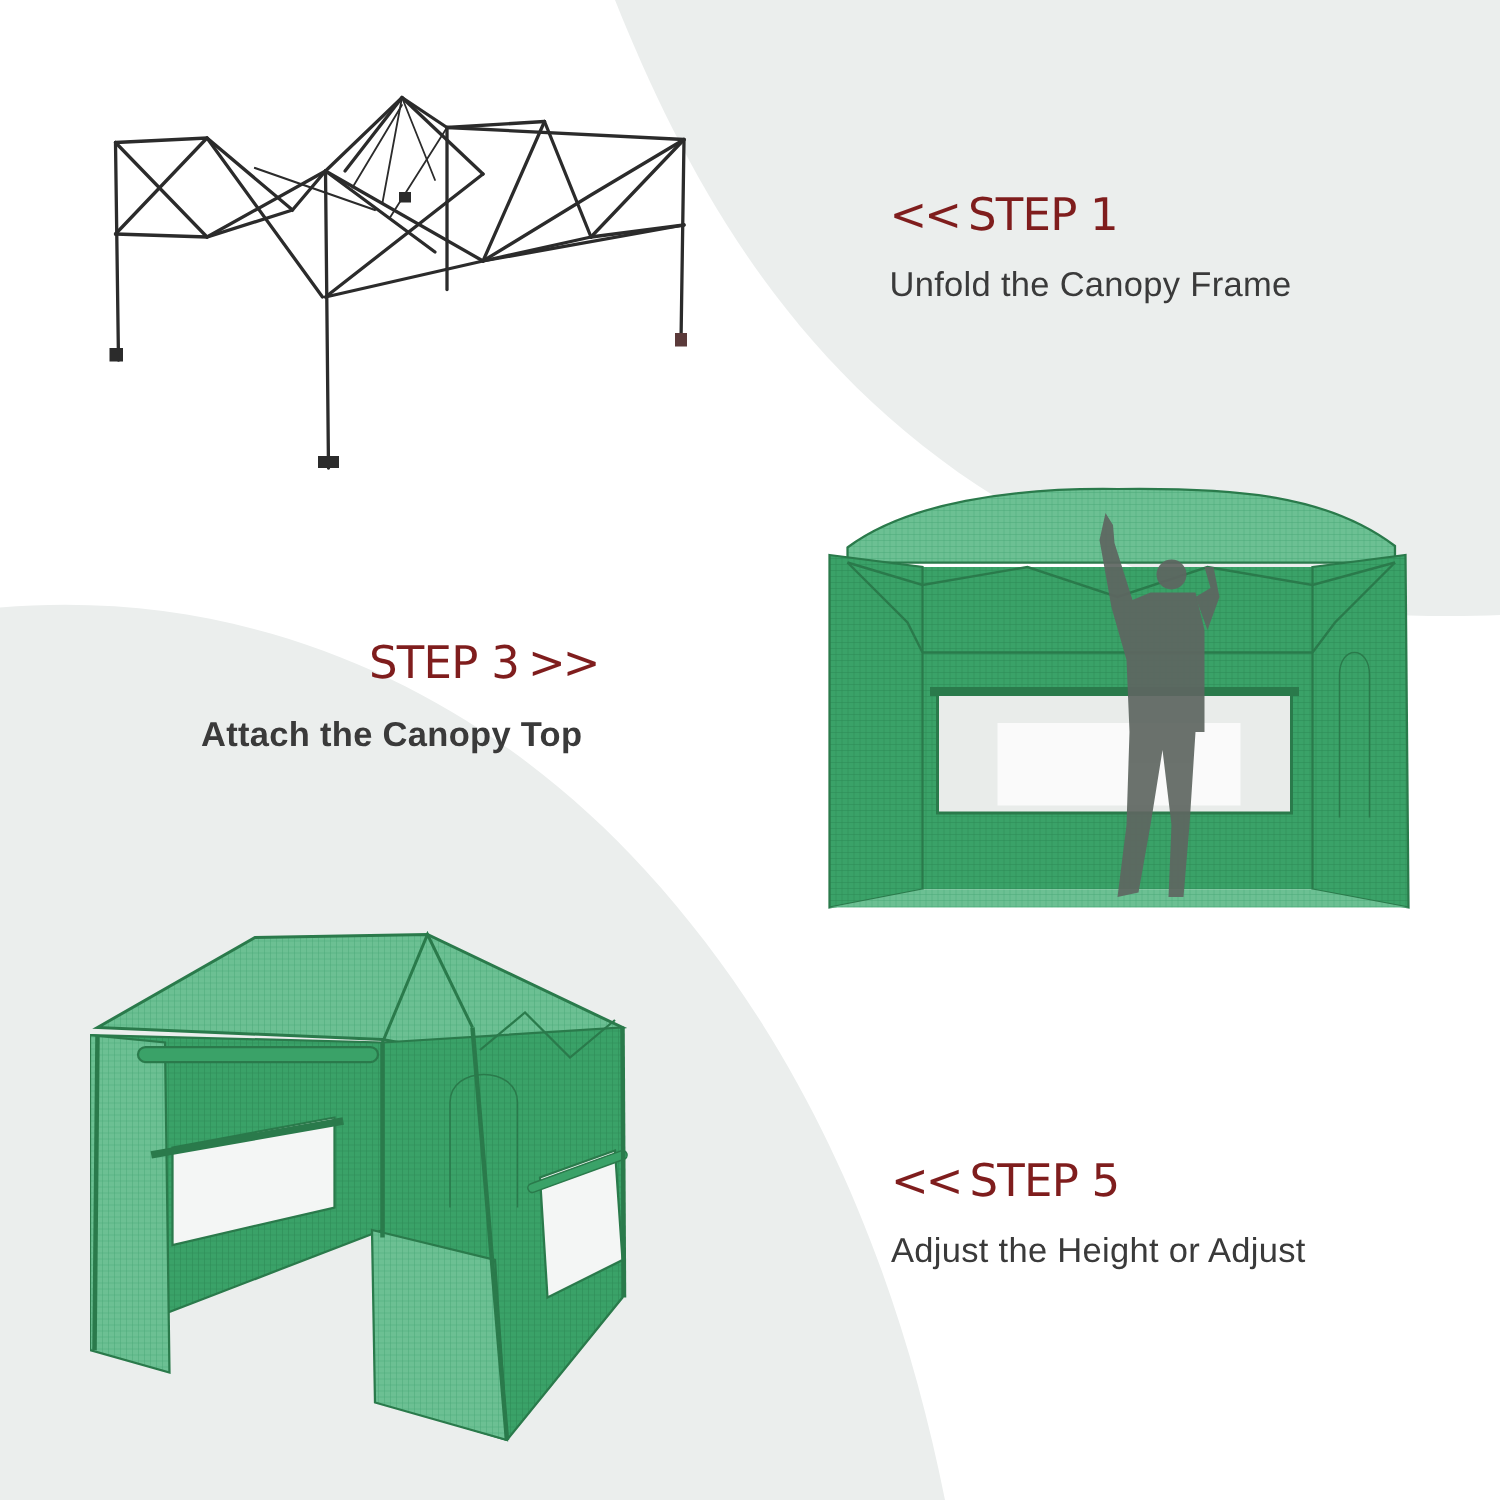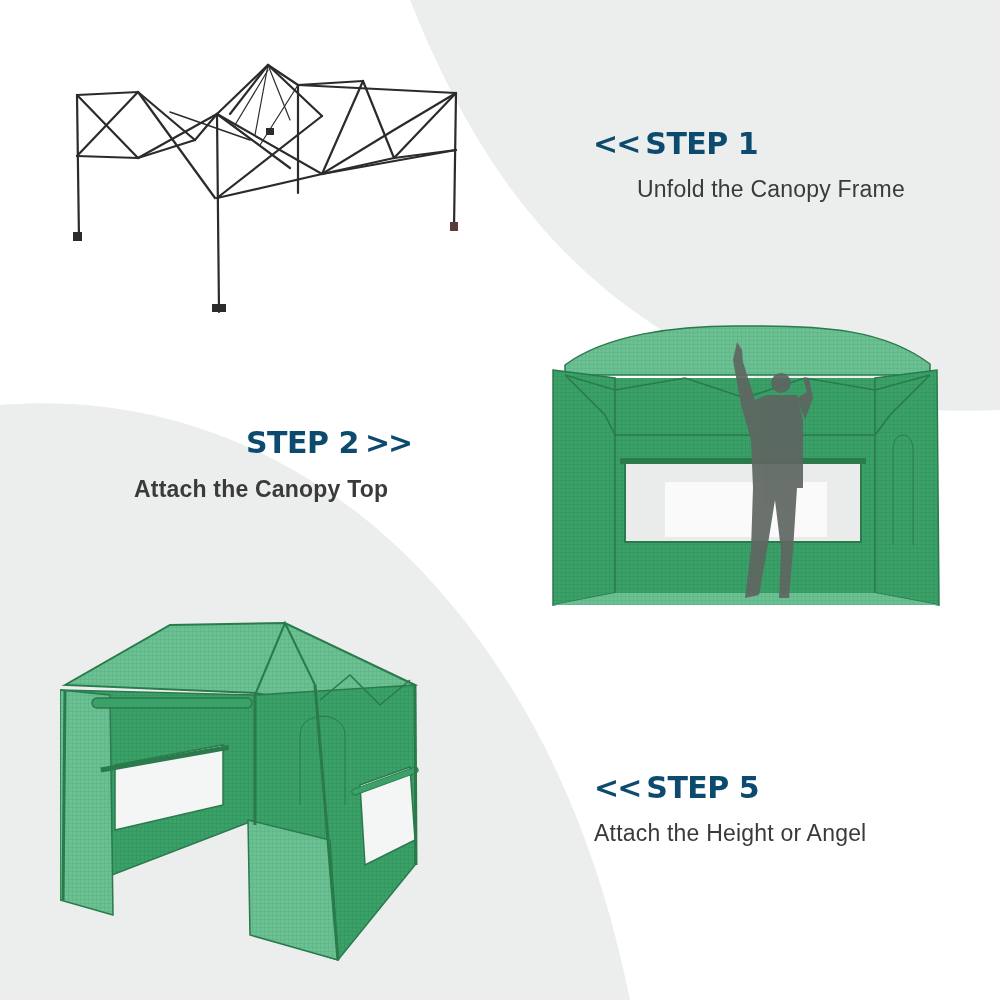--- a/index.html
+++ b/index.html
@@ -1,19 +1,19 @@
 <!DOCTYPE html>
 <html><head>
 <meta charset="utf-8">
 <style>
   html, body { margin: 0; padding: 0; }
   body { width: 1000px; height: 1000px; position: relative; overflow: hidden; background: #ffffff; font-family: "Liberation Sans", sans-serif; }
   .bg { position: absolute; left: 0; top: 0; width: 1000px; height: 1000px; }
   .illus { position: absolute; }
-  .step-title { position: absolute; font-family: "DejaVu Sans", sans-serif; font-weight: bold; font-size: 30px; letter-spacing: -0.5px; color: #0c4a6e; white-space: nowrap; }
+  .step-title { position: absolute; font-family: "DejaVu Sans", sans-serif; font-weight: normal; font-size: 30px; letter-spacing: -0.5px; color: #7f1d1d; white-space: nowrap; }
   .step-desc { position: absolute; font-family: "Liberation Sans", sans-serif; font-size: 23px; color: #3a3a3a; white-space: nowrap; letter-spacing: 0.2px; }
   .arrow { letter-spacing: -2px; margin: 0 6px; }
 </style>
 </head>
 <body>
 
 <svg class="bg" viewBox="0 0 1000 1000">
   <path d="M410,0 C470,150 560,300 760,380 C860,412 950,412 1000,410 L1000,0 Z" fill="#ebeeed"></path>
   <path d="M0,405 C180,390 330,470 430,580 C540,700 600,850 630,1000 L0,1000 Z" fill="#ebeeed"></path>
 </svg>
@@ -133,23 +133,23 @@
     <polyline points="195,80 225,8 255,70" stroke-width="2"></polyline>
     <polyline points="260,85 290,60 320,90 350,65" stroke-width="1.5"></polyline>
   </g>
 
   <path d="M240,190 L240,120 C240,95 285,95 285,120 L285,190" fill="none" stroke="#2a7a4b" stroke-width="1"></path>
 </svg>
 
 <div class="step-title" style="left:593px;top:126px;">
   <span class="arrow" style="margin-left:0;">&lt;&lt;</span><span>STEP 1</span>
 </div>
-<div class="step-desc" style="left:593px;top:176px;margin-left:44px;">Unfold the Canopy Frame</div>
+<div class="step-desc" style="left:593px;top:176px;">Unfold the Canopy Frame</div>
 
 <div class="step-title" style="left:246px;top:425px;">
-  <span>STEP 2</span><span class="arrow">&gt;&gt;</span>
+  <span>STEP 3</span><span class="arrow">&gt;&gt;</span>
 </div>
 <div class="step-desc" style="left:134px;top:476px;font-weight:bold;">Attach the Canopy Top</div>
 
 <div class="step-title" style="left:594px;top:770px;">
   <span class="arrow" style="margin-left:0;">&lt;&lt;</span><span>STEP 5</span>
 </div>
-<div class="step-desc" style="left:594px;top:820px;">Attach the Height or Angel</div>
+<div class="step-desc" style="left:594px;top:820px;">Adjust the Height or Adjust</div>
 
 </body></html>

